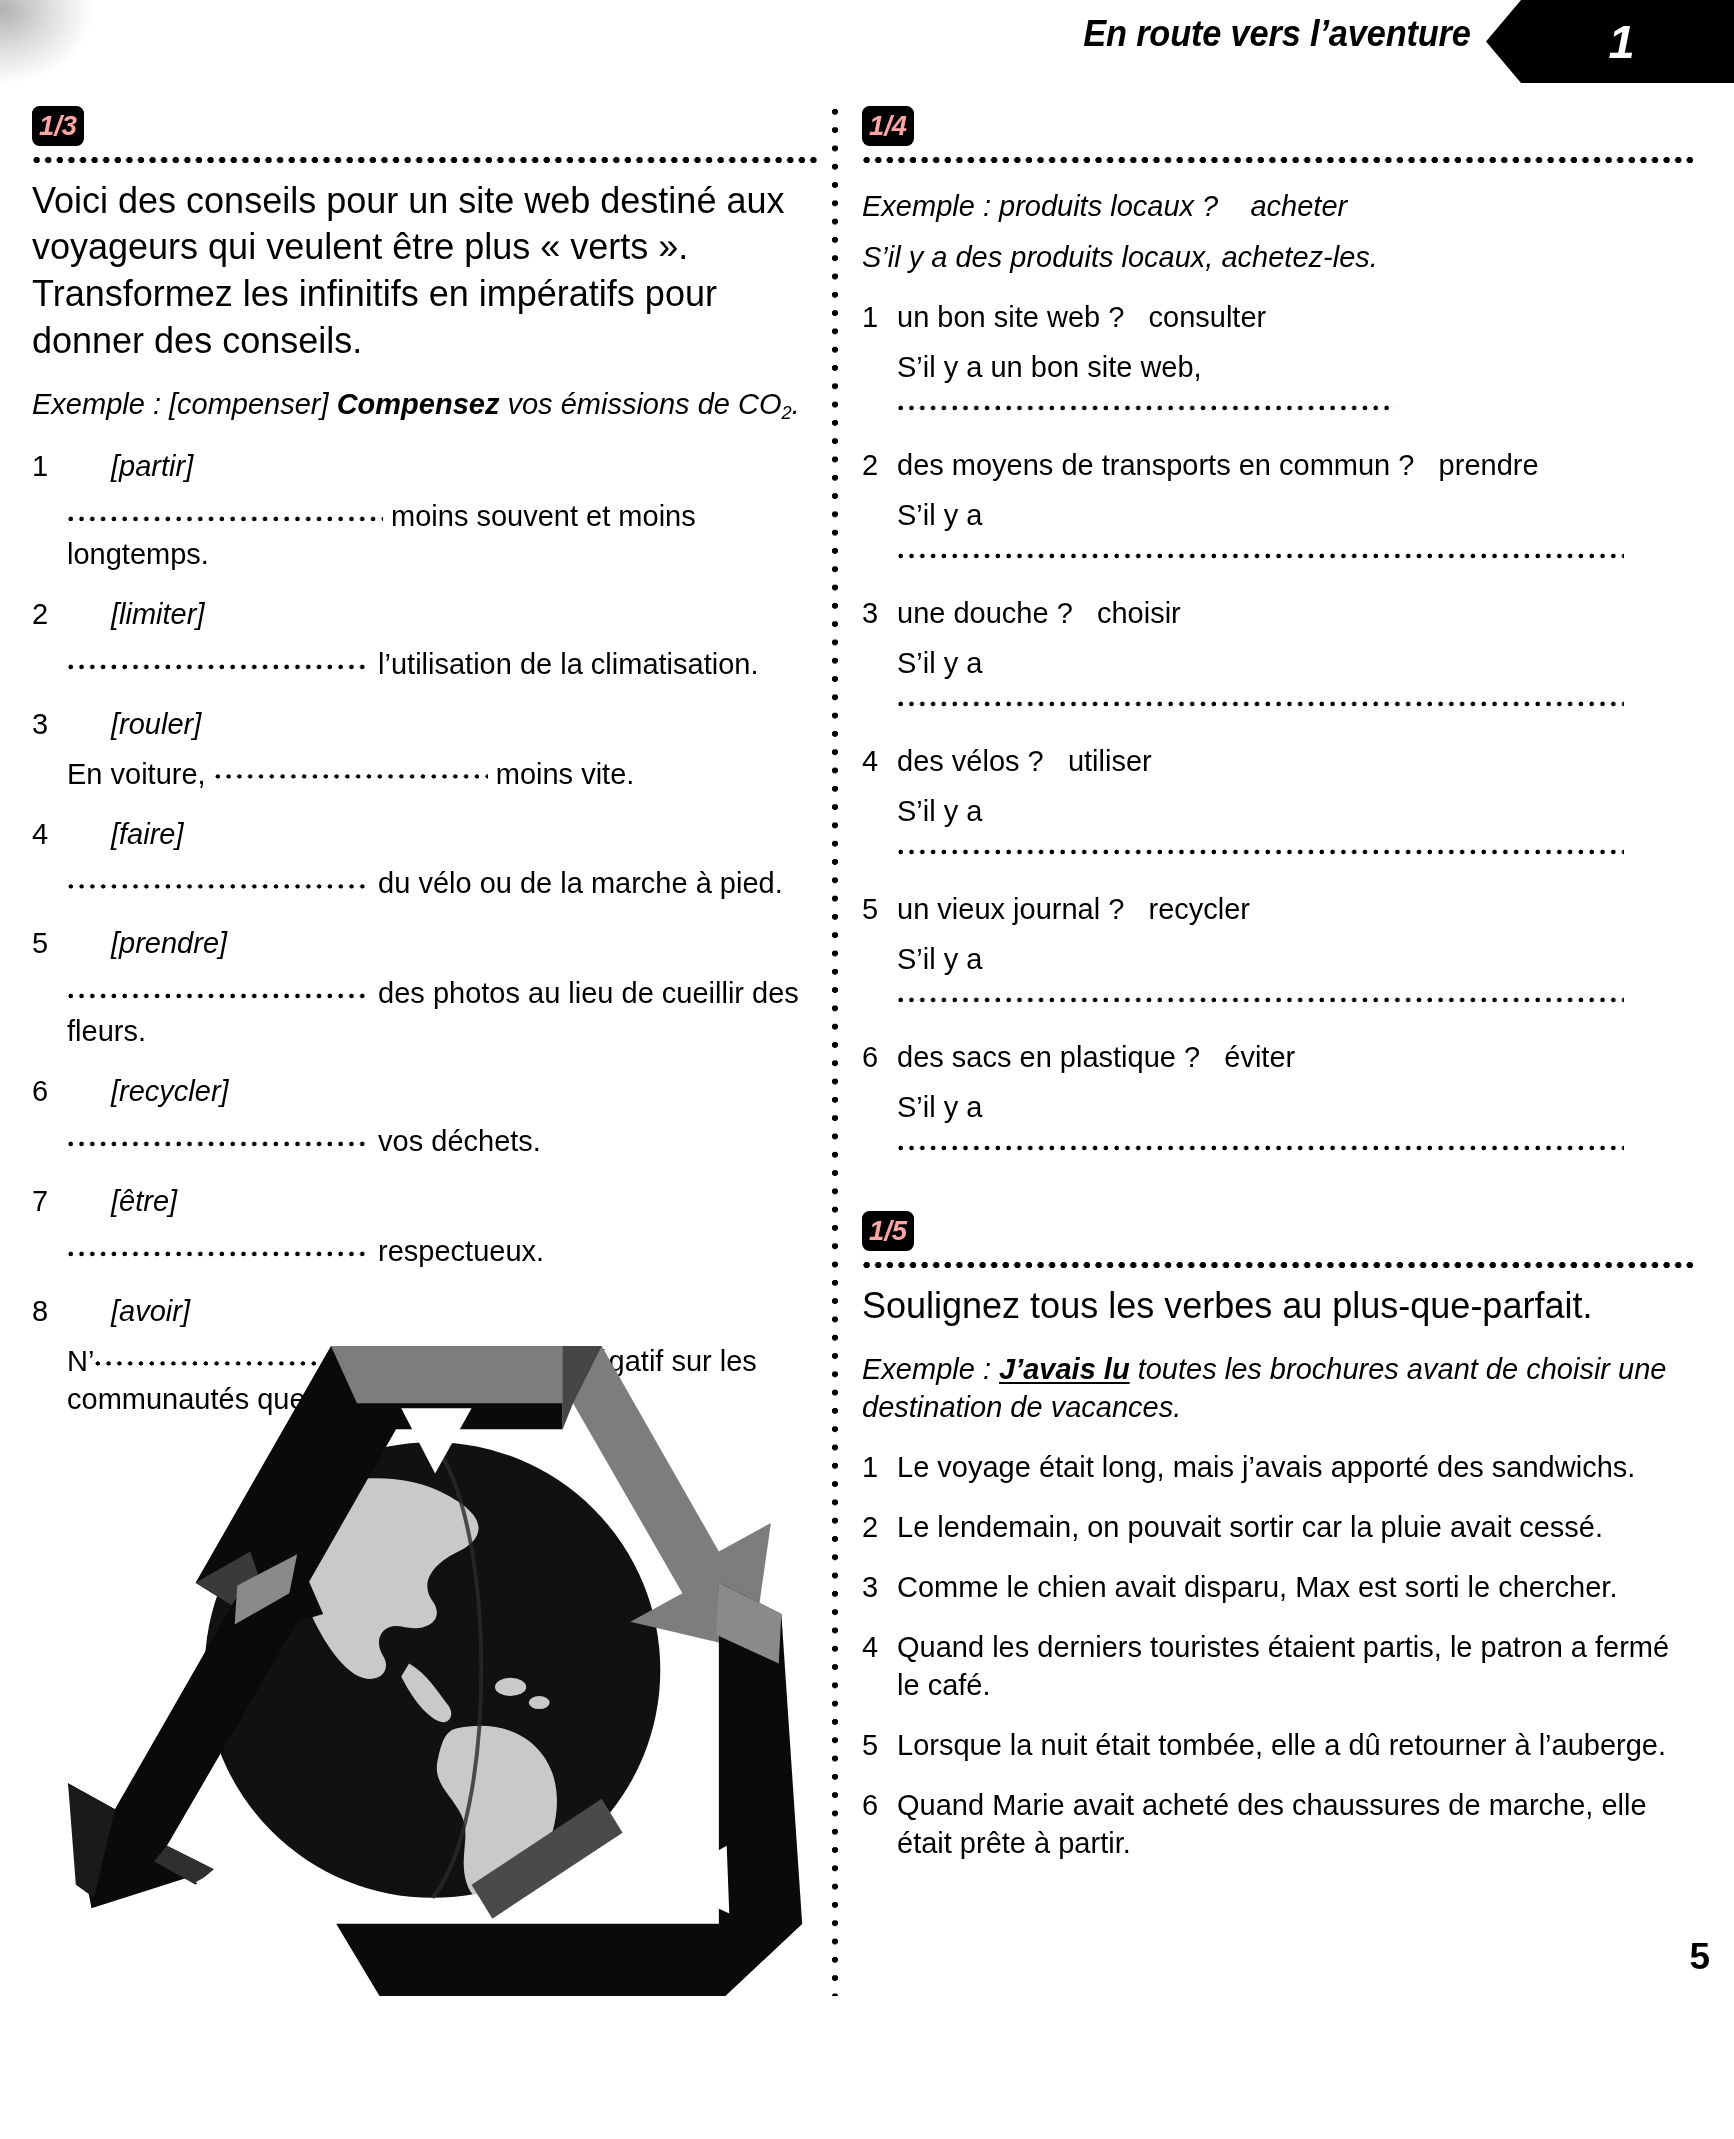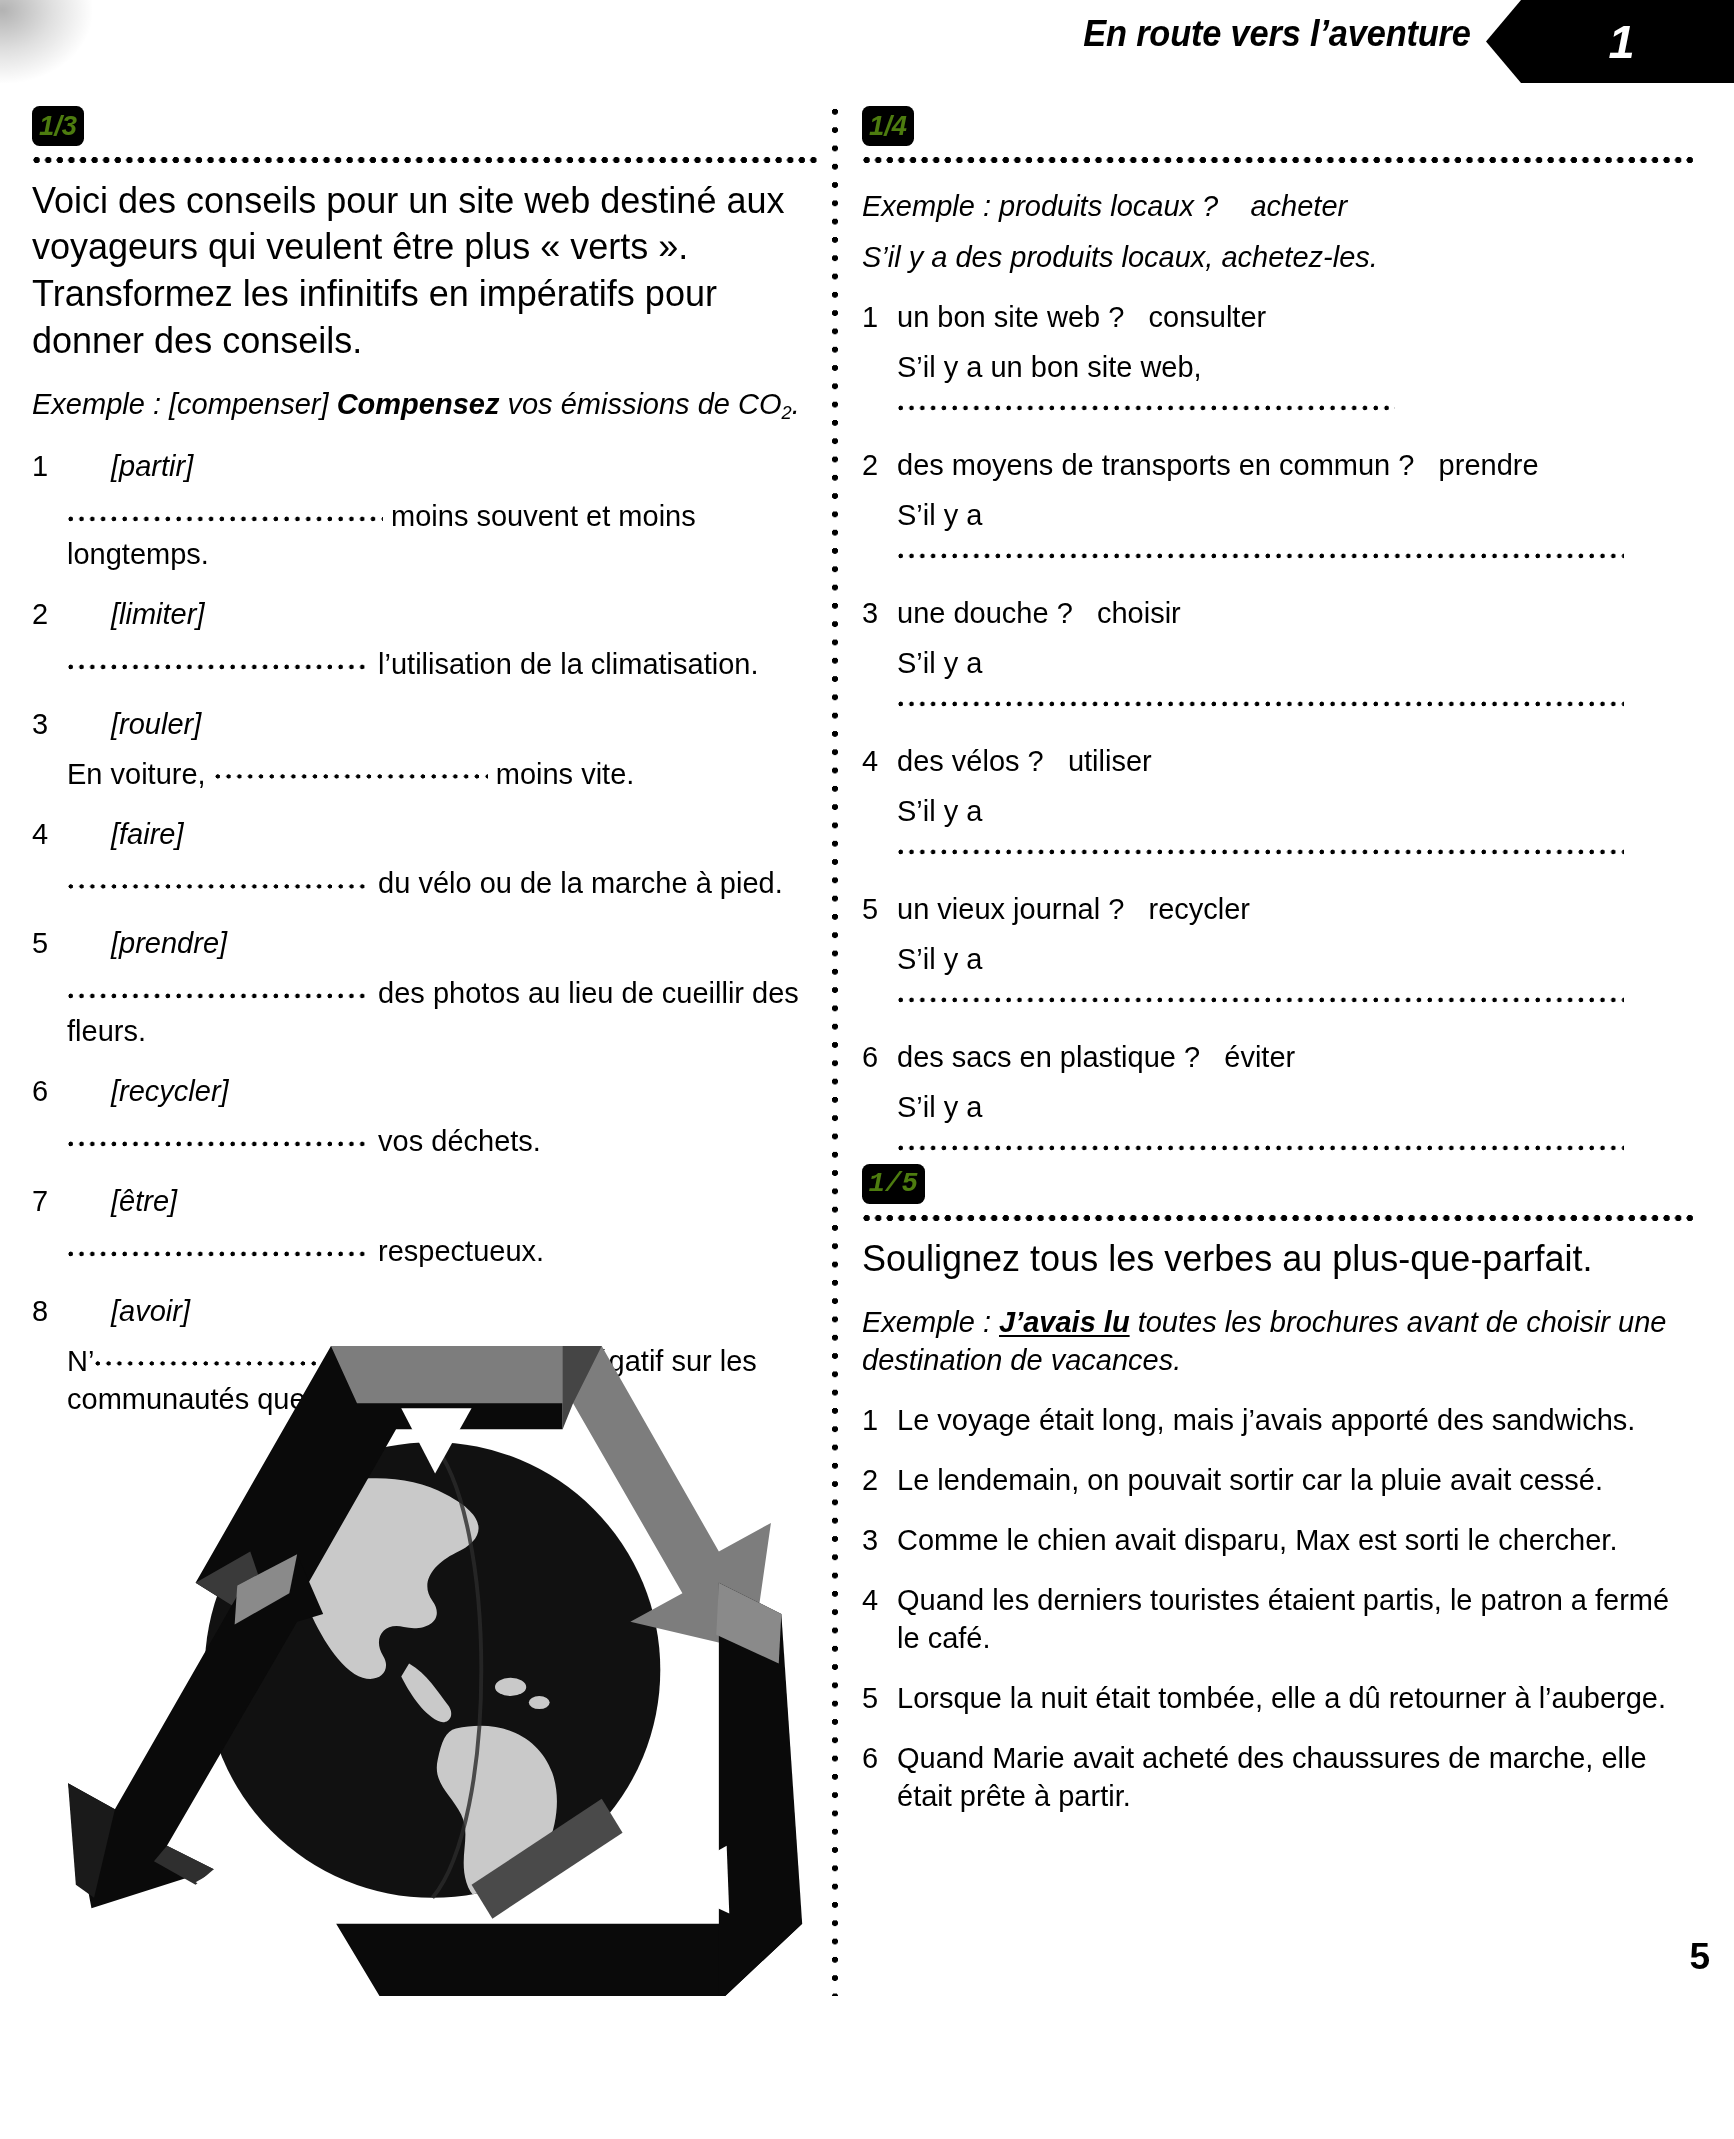--- a/index.html
+++ b/index.html
@@ -104,21 +104,21 @@
     height: 60px;
   }
   .badge {
     position: absolute;
     left: 0;
     top: 0;
     min-width: 52px;
     height: 40px;
     background: #000000;
     border-radius: 7.5px;
-    color: #4d7c0f;
+    color: #fca5a5;
     font-size: 27.4px;
     font-weight: bold;
     font-style: italic;
     line-height: 40px;
     text-align: center;
     padding: 0 6.6px;
     box-sizing: border-box;
   }
   .rule {
     position: absolute;
@@ -449,21 +449,21 @@
       <span class="item-body">
         <span>des sacs en plastique ?</span>
         &nbsp;&nbsp;<span>éviter</span>
       </span>
     </div>
     <div class="sub sub-indent">
       <span>S’il y a</span>
       <span class="dots d-875"></span>
     </div>
 
-    <div class="ex-head" style="font-family:Liberation Mono, monospace;">
+    <div class="ex-head" style="margin-top:47px;">
       <div class="badge">1/5</div>
       <div class="rule"></div>
     </div>
 
     <p class="intro">Soulignez tous les verbes au plus-que-parfait.</p>
 
     <p class="example">
       <span>Exemple :</span>
       <b><u>J’avais lu</u></b>
       <span>toutes les brochures avant de choisir une destination de vacances.</span>

